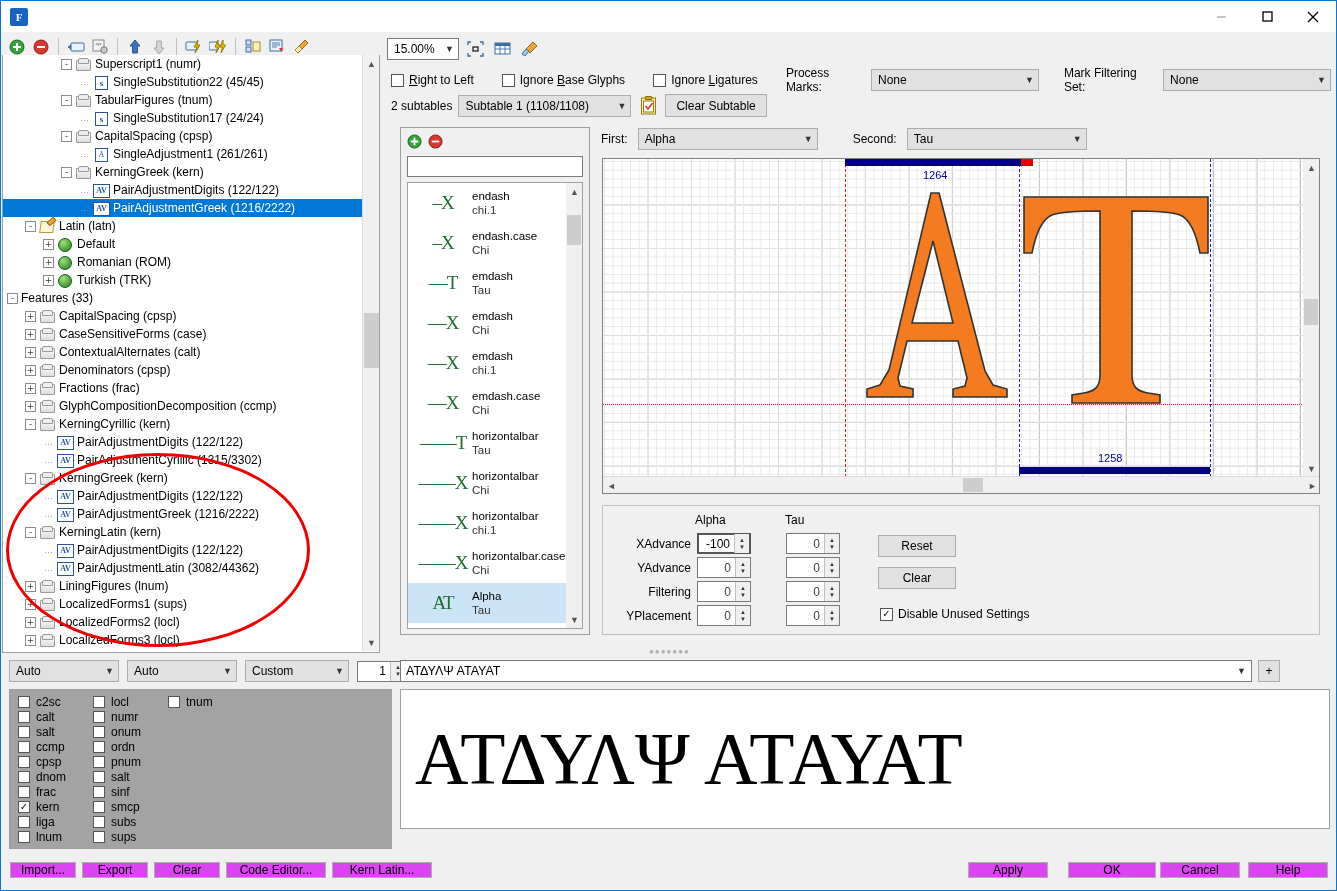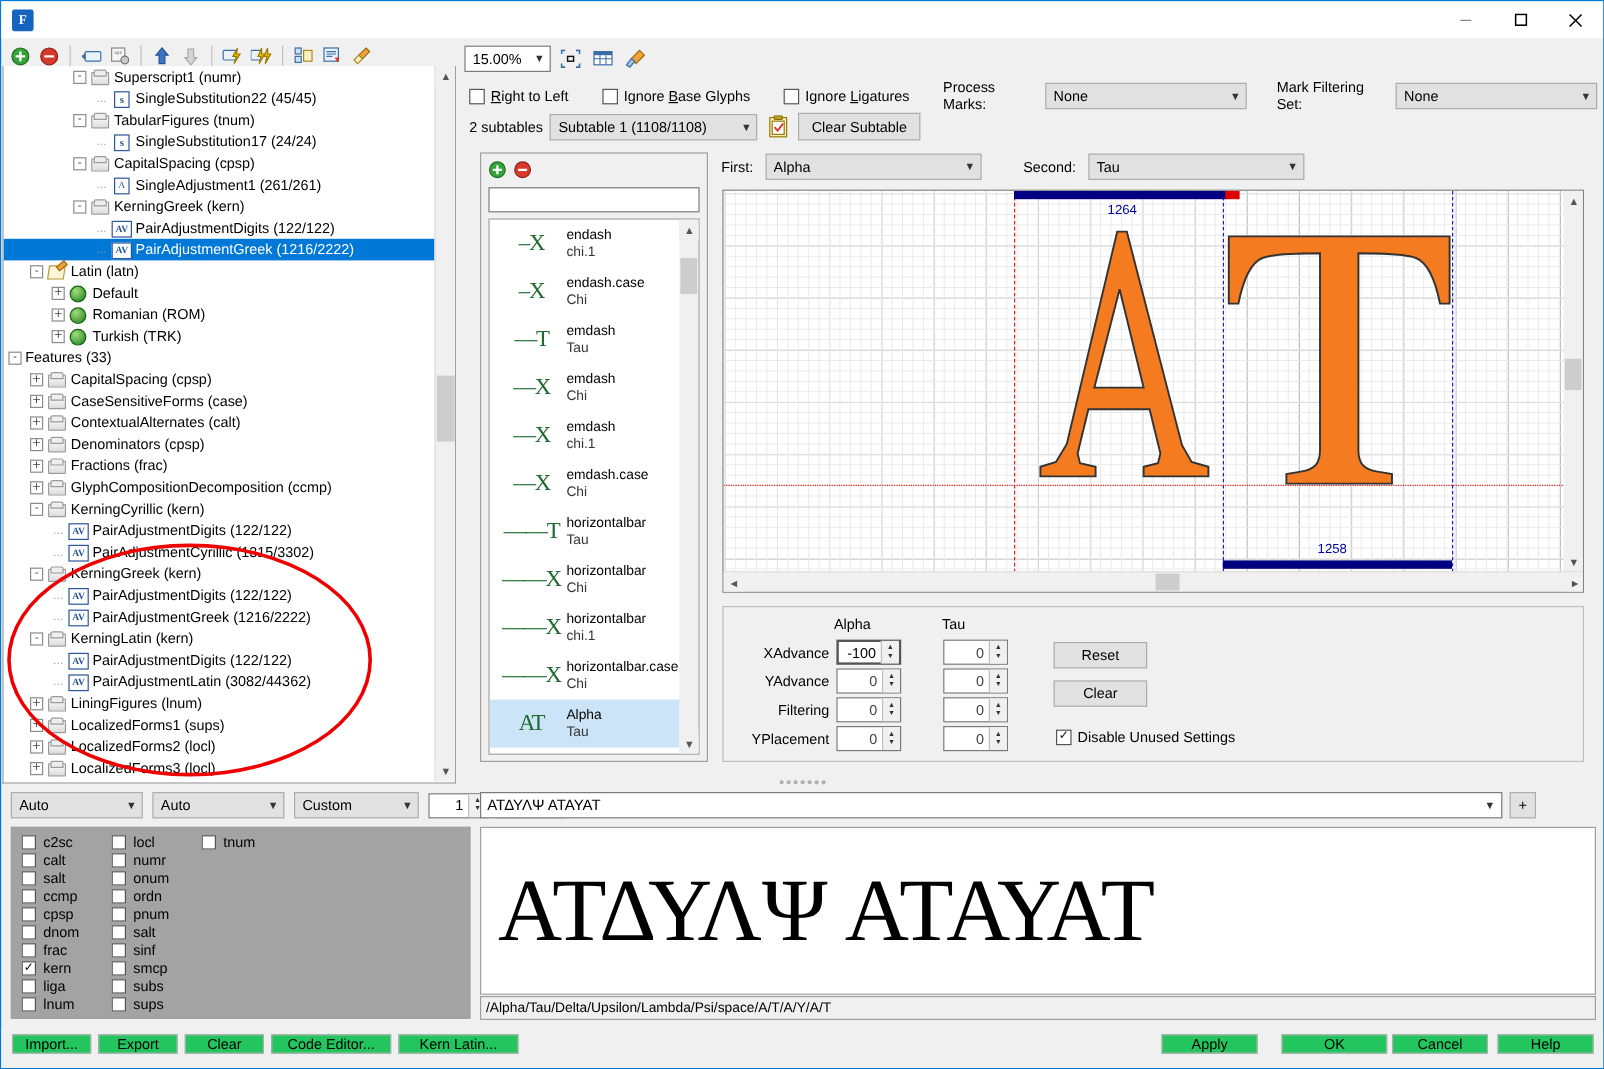--- a/index.html
+++ b/index.html
@@ -279,21 +279,21 @@
     margin-left: 14px; line-height: 1;
   }
   #preview-status {
     position: absolute; left: 399px; top: 829px; width: 930px; height: 20px;
     background: #f0f0f0; border: 1px solid #a0a0a0;
     display: flex; align-items: center; padding-left: 4px; font-size: 11.5px;
   }
 
   #btnbar { position: absolute; left: 0; top: 855px; width: 1335px; height: 35px; background: #f0f0f0; }
   .dlgbtn {
-    position: absolute; top: 6px; height: 16px; background: #22c55e; border: 1px solid #adadad;
+    position: absolute; top: 6px; height: 16px; background: #d946ef; border: 1px solid #adadad;
     display: flex; align-items: center; justify-content: center; font-size: 12px;
   }
   .splitter-dots { position: absolute; left: 648px; top: 646px; font-size: 8px; color: #b0b0b0; letter-spacing: 1px; }
 </style>
 </head>
 <body>
 
 <div id="app">
 
   <div id="titlebar">
@@ -991,21 +991,20 @@
     <div id="sample-input">
       <span>ΑΤΔΥΛΨ ΑΤΑΥΑΤ</span>
       <span class="carr">▼</span>
     </div>
     <div class="btn" id="plus-btn">+</div>
   </div>
 
   <div id="preview-box">
     <div id="preview-text">ΑΤΔΥΛΨ ΑΤΑΥΑΤ</div>
   </div>
-  <div id="preview-status">/Alpha/Tau/Delta/Upsilon/Lambda/Psi/space/A/T/A/Y/A/T</div>
 
   <div id="btnbar">
     <div class="dlgbtn" style="left:9px; width:66px;">
         <span>Import...</span>
       </div>
     <div class="dlgbtn" style="left:81px; width:66px;">
         <span>Export</span>
       </div>
     <div class="dlgbtn" style="left:153px; width:66px;">
         <span>Clear</span>

